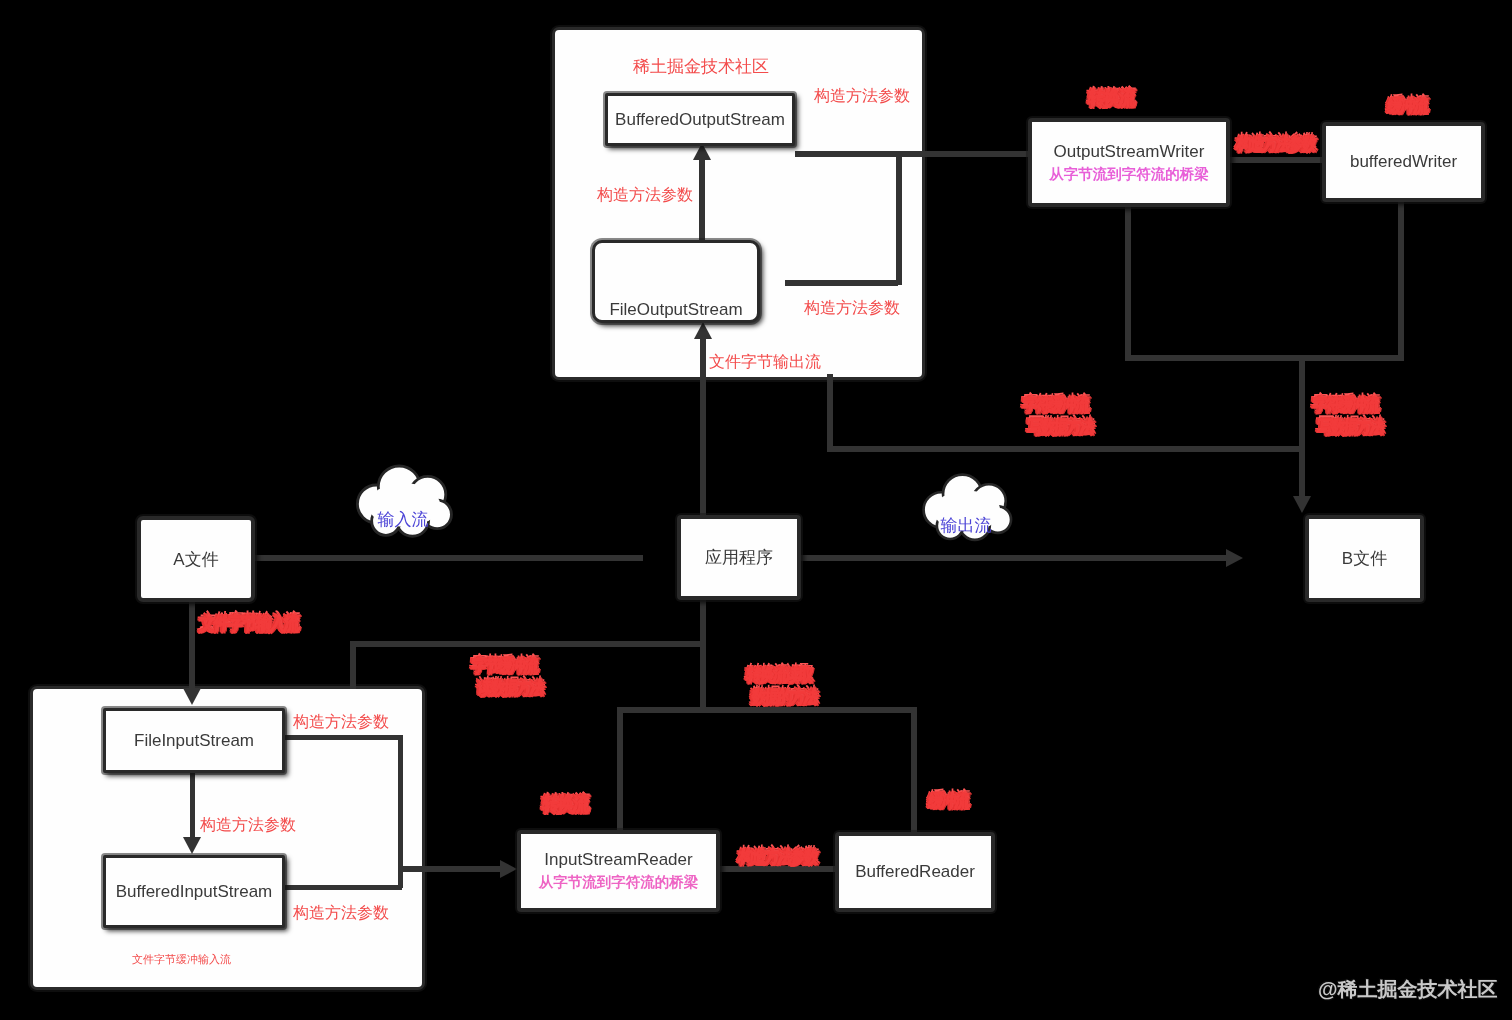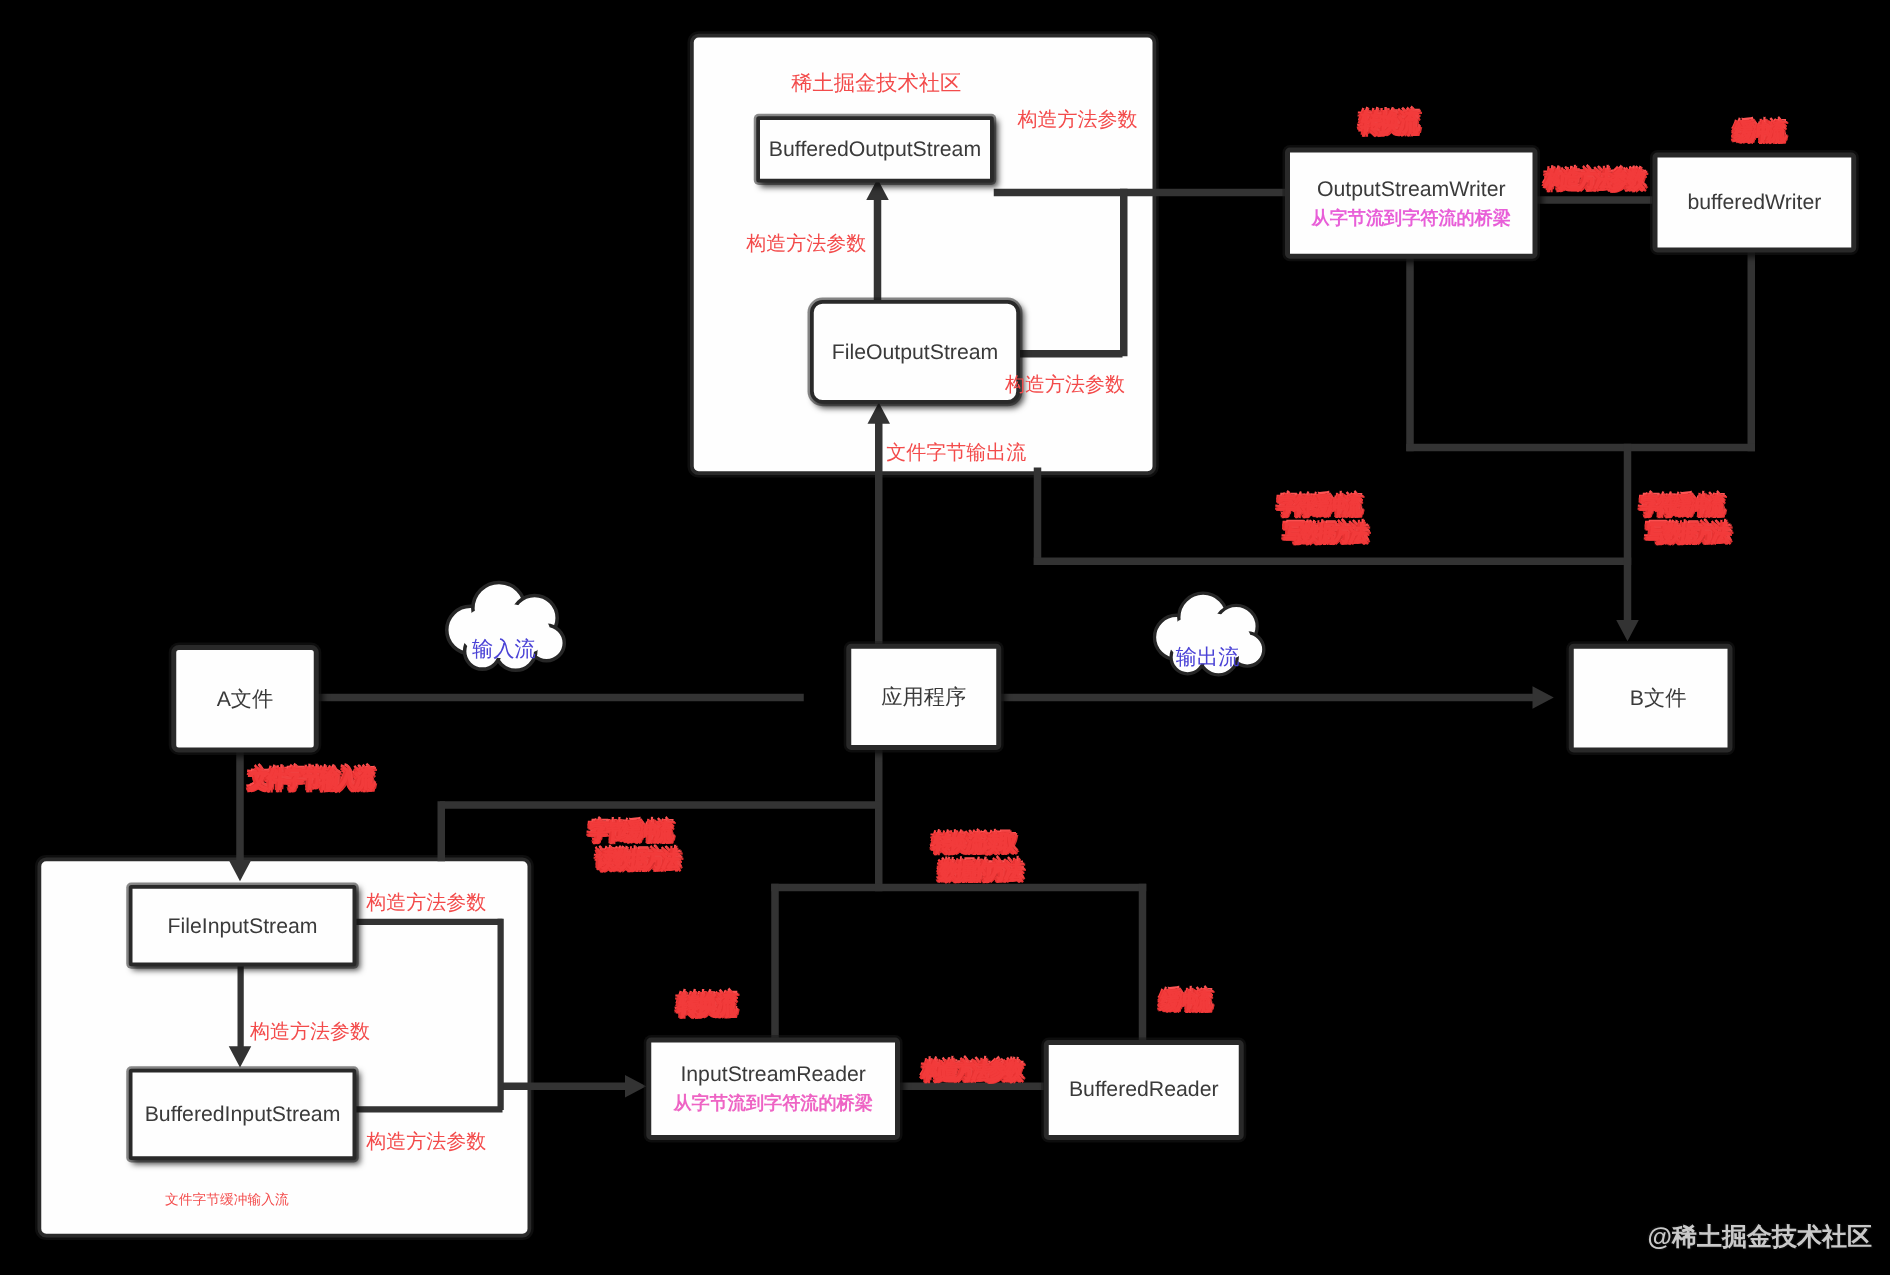--- a/index.html
+++ b/index.html
@@ -70,37 +70,37 @@
   <div class="arr up" style="left:694px;top:322px;"></div>
   <div class="arr down" style="left:183px;top:688px;"></div>
   <div class="arr down" style="left:183px;top:837px;"></div>
   <div class="arr down" style="left:1293px;top:496px;"></div>
   <div class="arr right" style="left:1226px;top:549px;"></div>
   <div class="arr right" style="left:500px;top:860px;"></div>
 
   <div class="node" style="left:605px;top:93px;width:184px;height:47px;border-width:3px;border-radius:2px;">
     <span>BufferedOutputStream</span>
   </div>
-  <div class="node" style="left:648px;top:240px;width:162px;height:77px;border-width:3px;border-radius:10px;">
+  <div class="node" style="left:592px;top:240px;width:162px;height:77px;border-width:3px;border-radius:10px;justify-content:flex-end;">
     <span>FileOutputStream</span>
   </div>
   <div class="node" style="left:1028px;top:118px;width:194px;height:81px;">
     <span>OutputStreamWriter</span>
     <span class="sub pink">从字节流到字符流的桥梁</span>
   </div>
   <div class="node" style="left:1322px;top:122px;width:155px;height:72px;">
     <span>bufferedWriter</span>
   </div>
   <div class="node" style="left:137px;top:516px;width:110px;height:78px;border-radius:6px;">
     <span>A文件</span>
   </div>
   <div class="node" style="left:677px;top:515px;width:116px;height:77px;">
     <span>应用程序</span>
   </div>
-  <div class="node" style="left:1255px;top:515px;width:111px;height:79px;padding-left:12px;">
+  <div class="node" style="left:1305px;top:515px;width:111px;height:79px;">
     <span>B文件</span>
   </div>
   <div class="node" style="left:103px;top:708px;width:176px;height:59px;border-width:3px;border-radius:2px;">
     <span>FileInputStream</span>
   </div>
   <div class="node" style="left:103px;top:855px;width:176px;height:67px;border-width:3px;border-radius:2px;">
     <span>BufferedInputStream</span>
   </div>
   <div class="node" style="left:517px;top:830px;width:195px;height:74px;">
     <span>InputStreamReader</span>

